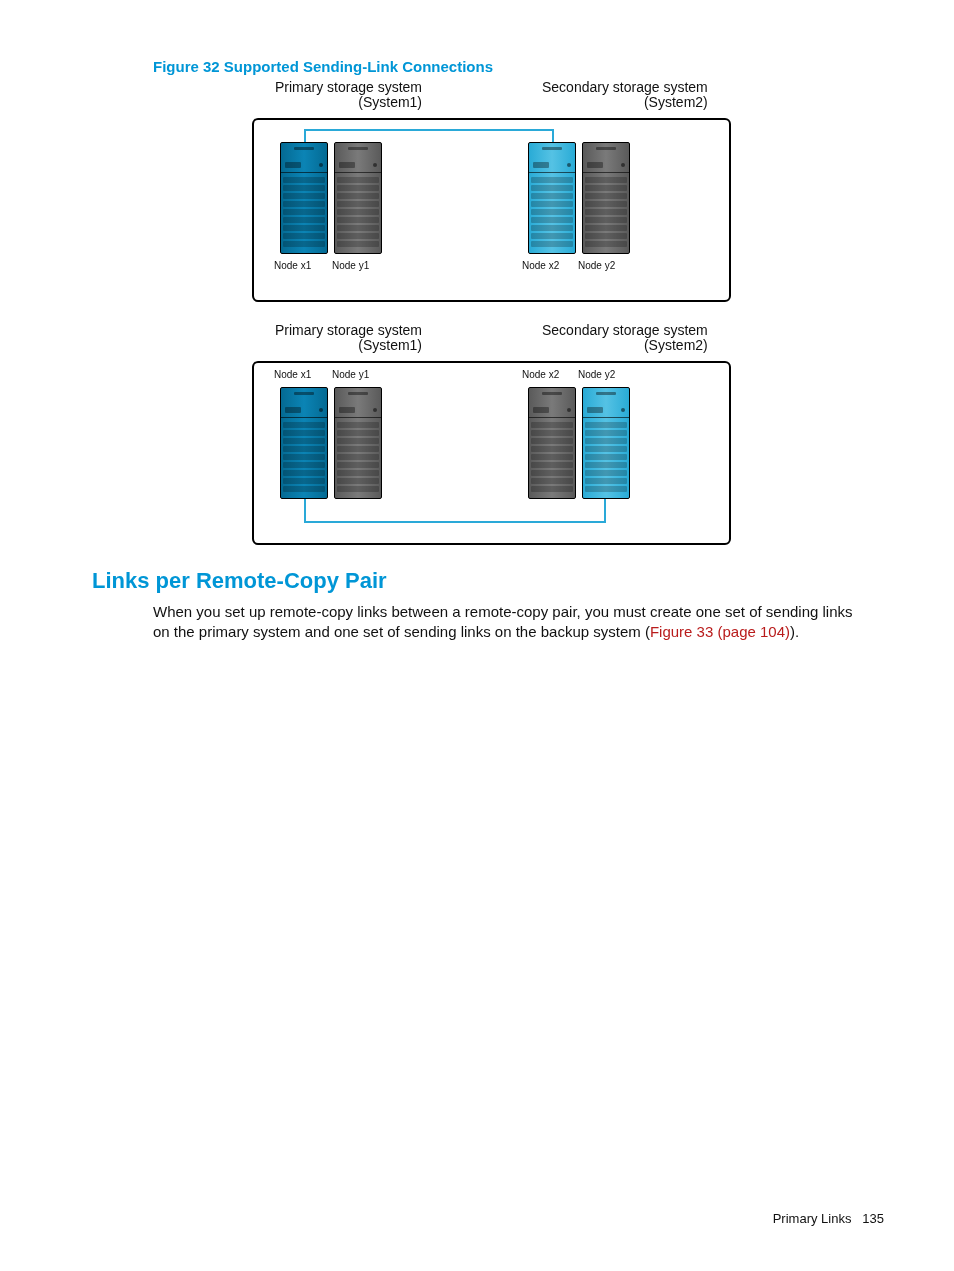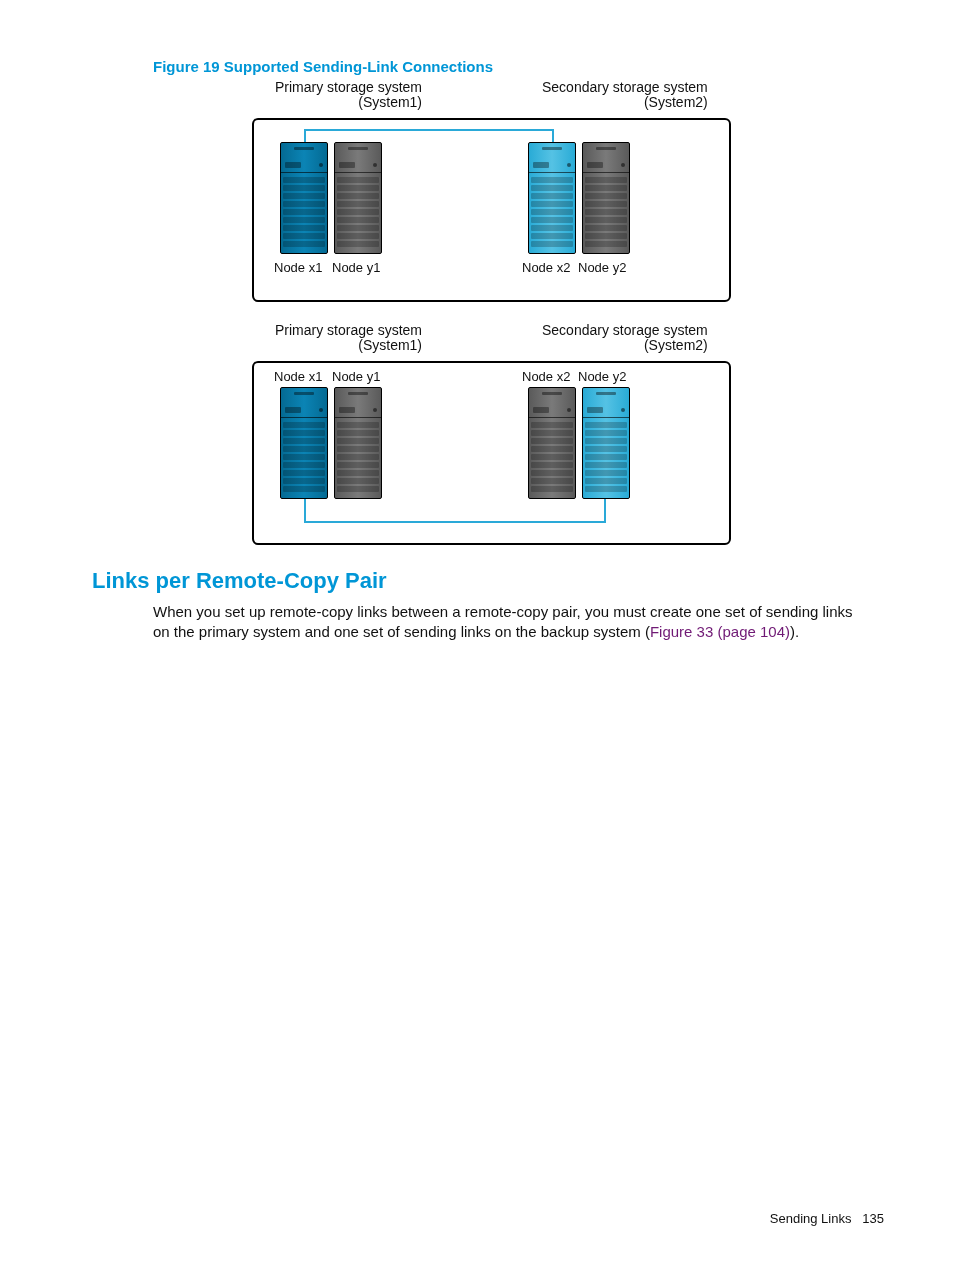--- a/index.html
+++ b/index.html
@@ -37,21 +37,21 @@
     white-space: nowrap;
   }
   .sys-box {
     position: absolute;
     border: 2px solid #000;
     border-radius: 6px;
     background: #fff;
   }
   .node-label {
     position: absolute;
-    font-size: 13px;
+    font-size: 10px;
     color: #111;
     white-space: nowrap;
   }
   .node {
     position: absolute;
     width: 48px;
     height: 112px;
     border: 1.5px solid #000;
     border-radius: 2px;
     box-sizing: border-box;
@@ -119,38 +119,38 @@
   .body-text {
     position: absolute;
     left: 153px;
     top: 602px;
     width: 720px;
     font-size: 15px;
     line-height: 1.35;
     color: #111;
   }
   .body-text a.xref {
-    color: #701a75;
+    color: #b91c1c;
     text-decoration: none;
     text-align: center;
   }
   .footer {
     position: absolute;
     right: 70px;
     bottom: 45px;
     font-size: 13px;
     color: #111;
   }
 </style>
 </head>
 <body>
 
 <div class="page">
 
-  <div class="fig-caption">Figure 19 Supported Sending-Link Connections</div>
+  <div class="fig-caption">Figure 32 Supported Sending-Link Connections</div>
 
   <div class="diagram-1">
 
     <div class="sys-label" style="left:23px; top:0;">
       <span>Primary storage system</span><br>
       <span>(System1)</span>
     </div>
     <div class="sys-label" style="left:290px; top:0;">
       <span>Secondary storage system</span><br>
       <span>(System2)</span>
@@ -324,15 +324,15 @@
     <div class="linkline" style="left:352px; top:176px; width:2px; height:22px;"></div>
   </div>
 
   <div class="heading">Links per Remote-Copy Pair</div>
 
   <div class="body-text">
     <span>When you set up remote-copy links between a remote-copy pair, you must create one set of sending links on the primary system and one set of sending links on the backup system (</span><a href="#" class="xref">Figure 33 (page 104)</a><span>).</span>
   </div>
 
   <div class="footer">
-    <span>Sending Links</span>&nbsp;&nbsp;&nbsp;<span>135</span>
+    <span>Primary Links</span>&nbsp;&nbsp;&nbsp;<span>135</span>
   </div>
 </div>
 
 </body></html>

